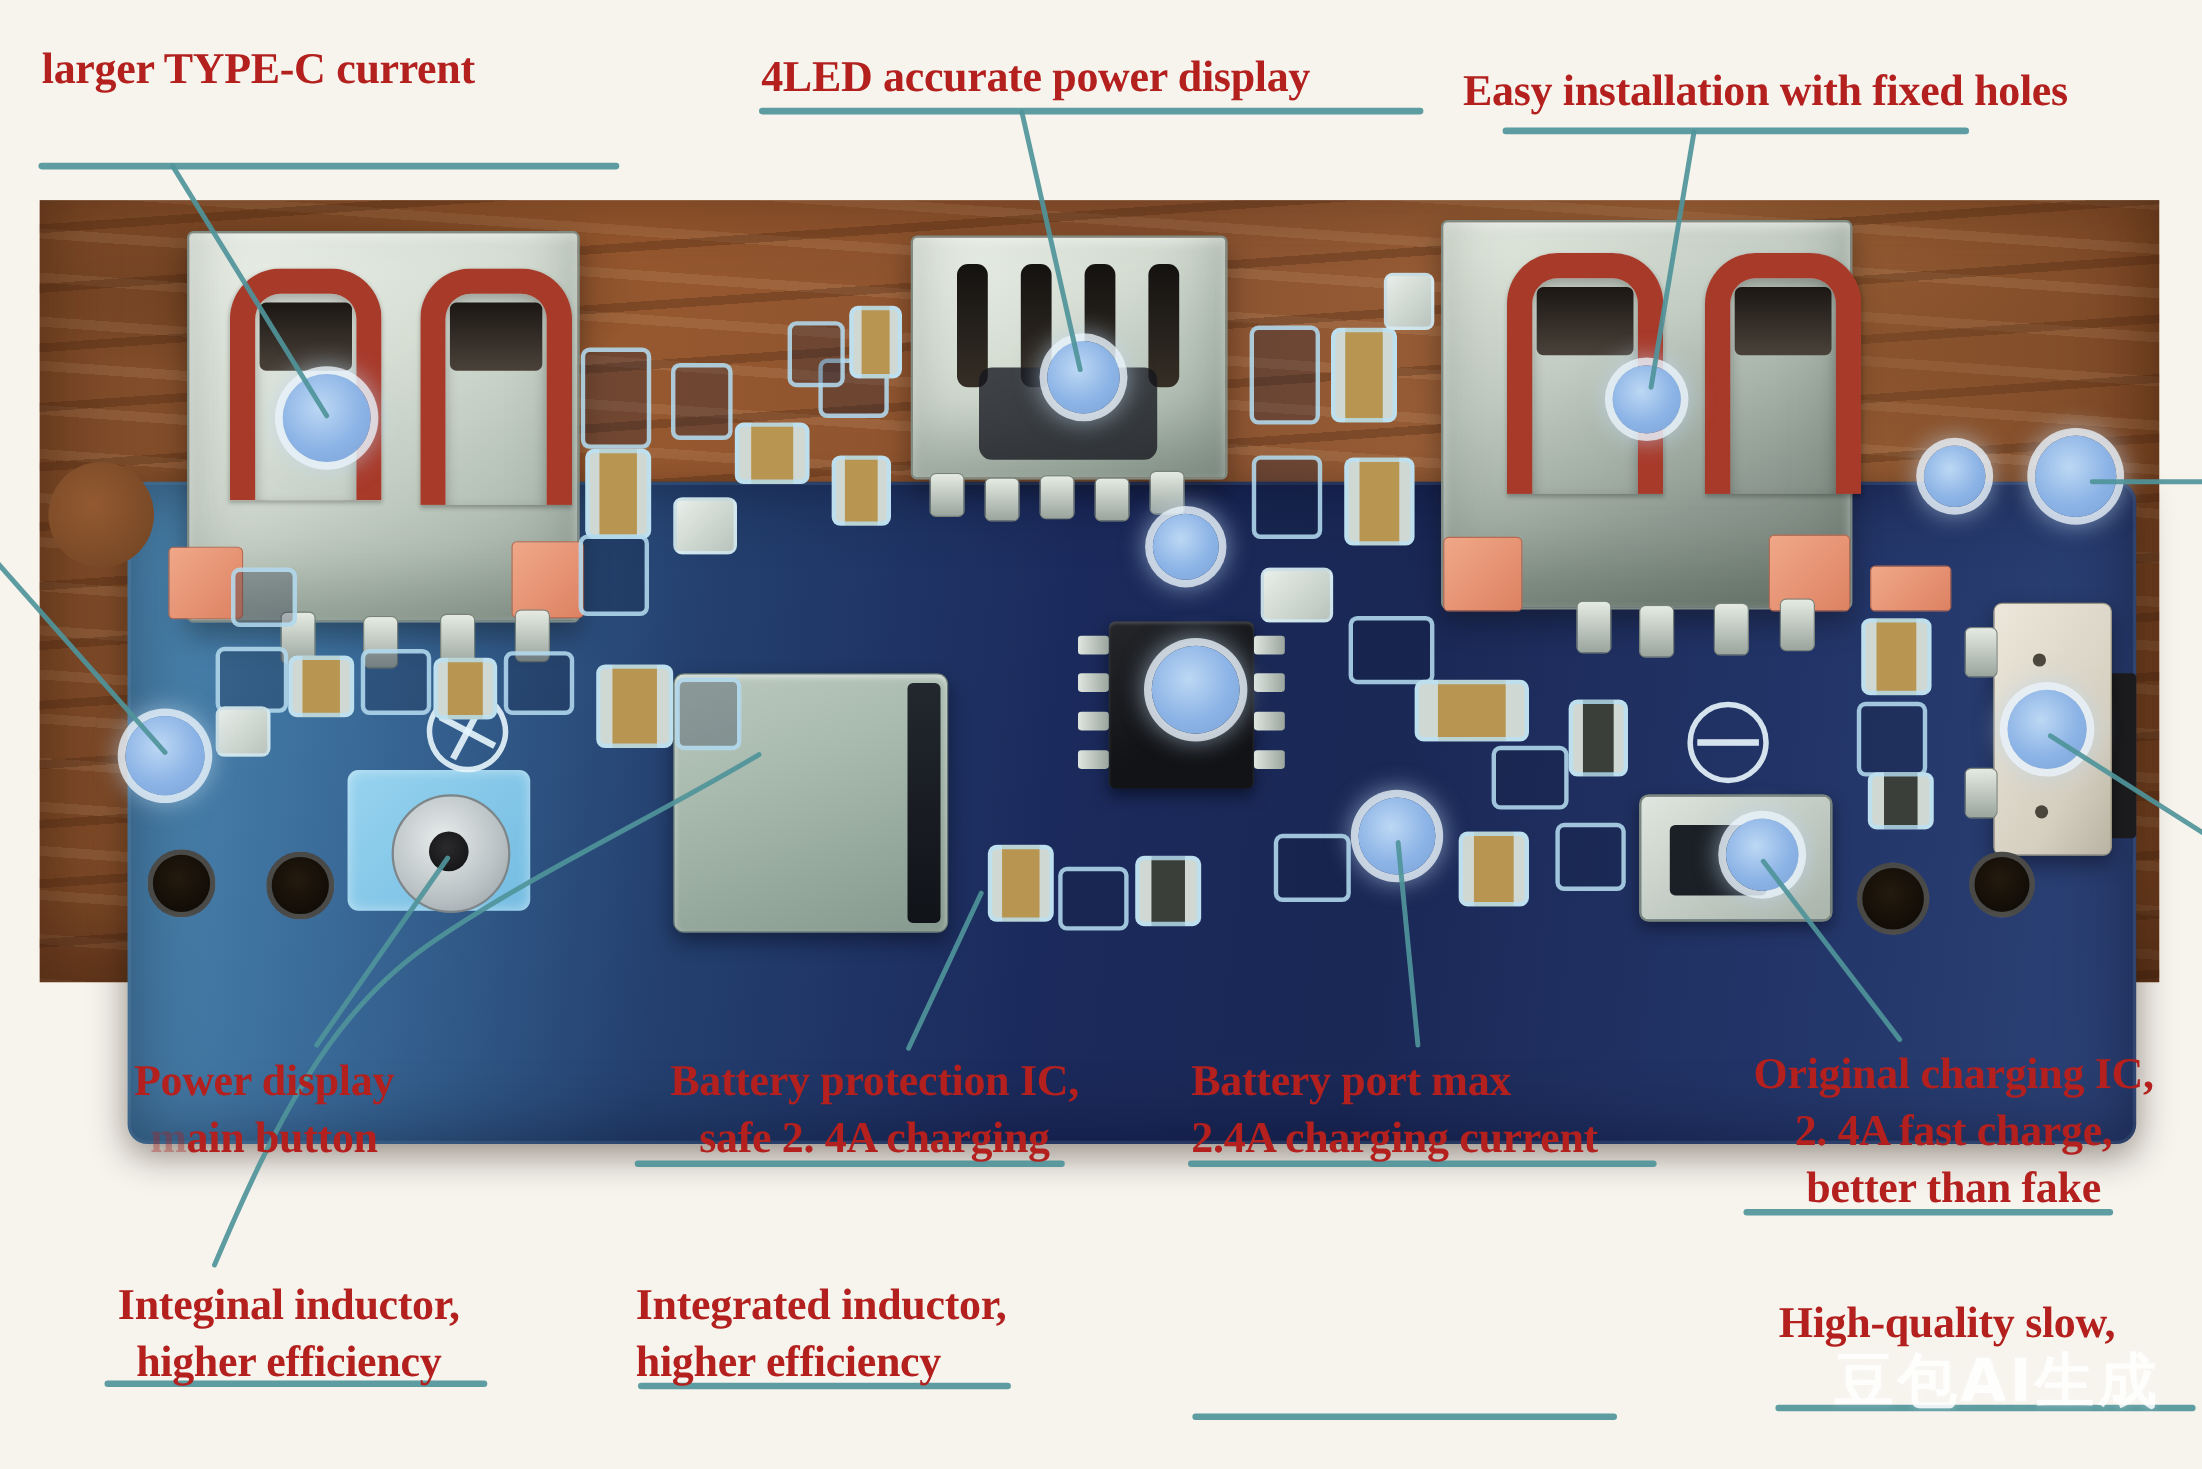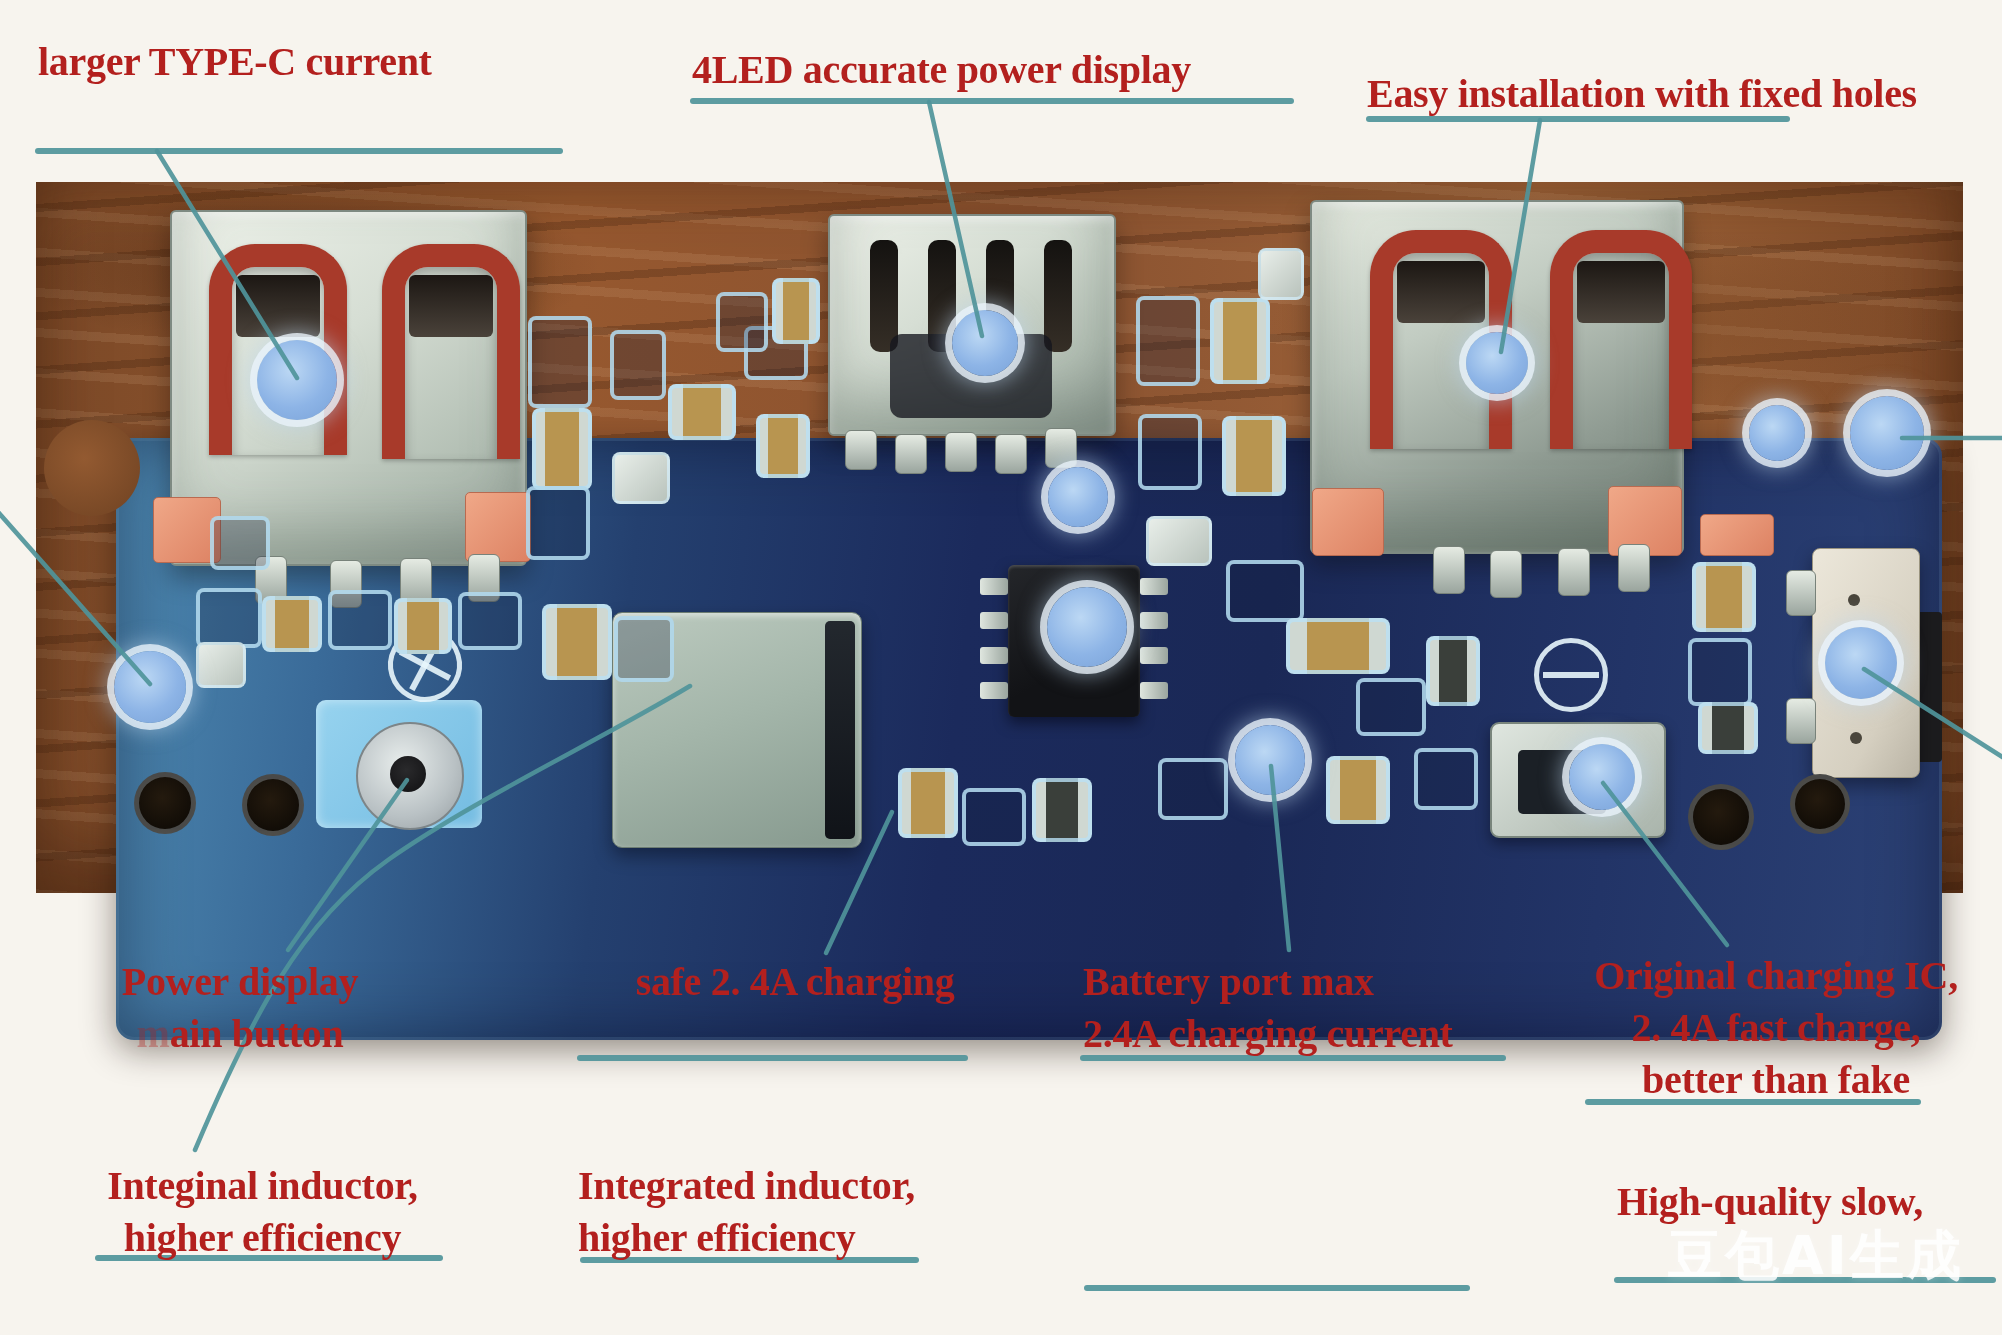--- a/index.html
+++ b/index.html
@@ -261,28 +261,29 @@
     <path class="u" data-name="label-underline" d="M1087,1288 H1467"></path>
     <path class="u" data-name="label-underline" d="M1617,1280 H1993"></path>
   </svg>
 
   <div class="label" data-name="label-dual-input" style="left:38px;top:36px;">
     <div class="ln" data-name="label-line">larger TYPE-C current</div>
   </div>
   <div class="label" data-name="label-led-display" style="left:692px;top:44px;">
     <div class="ln" data-name="label-line">4LED accurate power display</div>
   </div>
-  <div class="label" data-name="label-fixed-holes" style="left:1367px;top:56px;margin-top:12px;">
+  <div class="label" data-name="label-fixed-holes" style="left:1330px;top:56px;">
     <div class="ln" data-name="label-line">Easy installation with fixed holes</div>
   </div>
   <div class="label center" data-name="label-power-button" style="left:100px;top:956px;width:280px;">
     <div class="ln" data-name="label-line">Power display</div>
     <div class="ln" data-name="label-line">main button</div>
   </div>
   <div class="label center" data-name="label-battery-protection" style="left:560px;top:956px;width:470px;">
+    <div class="ln" data-name="label-line">Battery protection IC,</div>
     <div class="ln" data-name="label-line">safe 2. 4A charging</div>
   </div>
   <div class="label" data-name="label-battery-port" style="left:1083px;top:956px;">
     <div class="ln" data-name="label-line">Battery port max</div>
     <div class="ln" data-name="label-line">2.4A charging current</div>
   </div>
   <div class="label center" data-name="label-original-ic" style="left:1556px;top:950px;width:440px;">
     <div class="ln" data-name="label-line">Original charging IC,</div>
     <div class="ln" data-name="label-line">2. 4A fast charge,</div>
     <div class="ln" data-name="label-line">better than fake</div>

